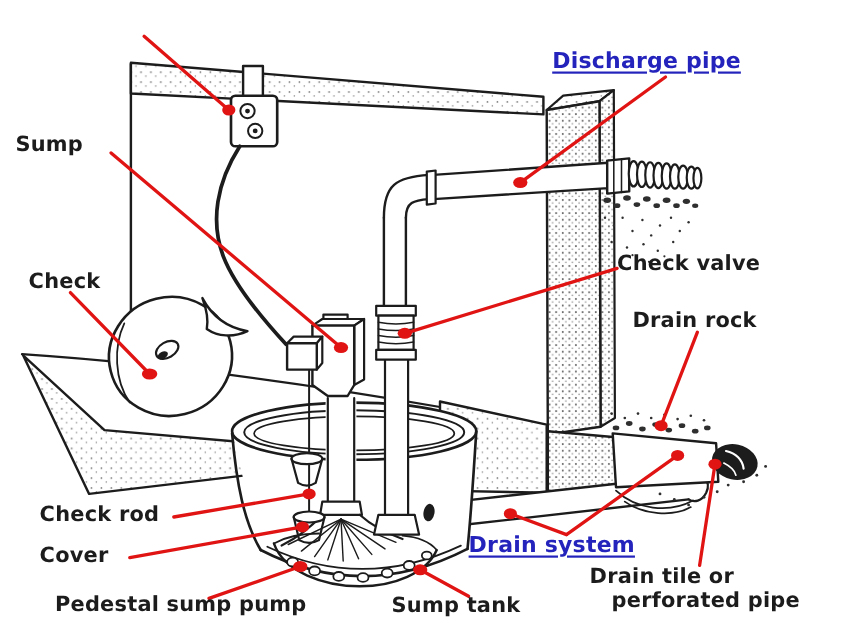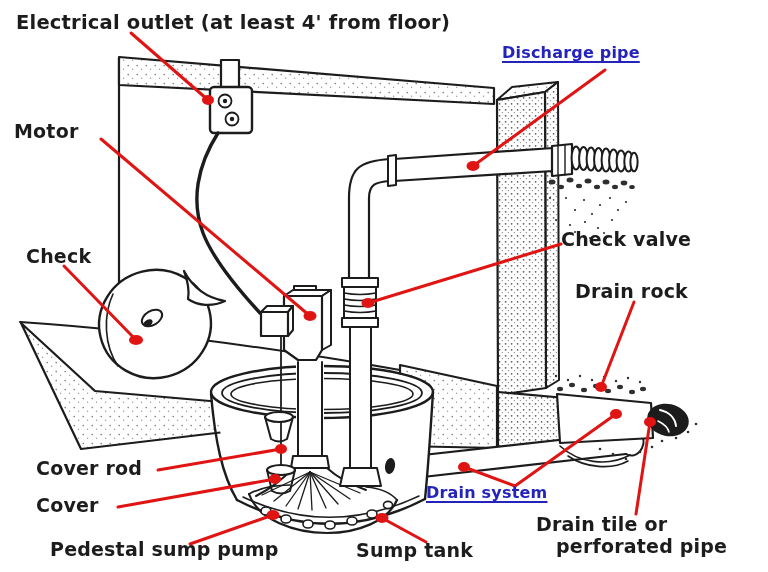--- a/index.html
+++ b/index.html
@@ -6,21 +6,21 @@
   .stage{
     position:relative;width:768px;height:572px;background:#ffffff;overflow:hidden;
     font-family:"DejaVu Sans","Liberation Sans",sans-serif;
   }
   .stage svg{position:absolute;left:0;top:0;}
   .lbl{
     position:absolute;font-weight:700;font-size:19px;line-height:1.12;
     color:var(--ink,#1c1c1c);white-space:nowrap;letter-spacing:.2px;
   }
   .link{
-    position:absolute;font-weight:700;font-size:16px;line-height:1.1;
+    position:absolute;font-weight:700;font-size:20px;line-height:1.1;
     color:var(--link-blue,#2424bd);white-space:nowrap;letter-spacing:.2px;
     text-decoration:underline;text-decoration-thickness:2px;text-underline-offset:3px;
     cursor:pointer;
   }
   .ink{stroke:var(--ink,#1c1c1c);}
   .leader{stroke:var(--leader-red,#e11414);stroke-width:3;fill:none;stroke-linecap:round;}
   .dot{fill:var(--leader-red,#e11414);stroke:none;}
   svg *{stroke-linejoin:round;stroke-linecap:round;}
 </style>
 </head>
@@ -276,27 +276,26 @@
       <ellipse class="dot" cx="281" cy="449" rx="6" ry="5"></ellipse>
       <ellipse class="dot" cx="275" cy="479" rx="6" ry="5"></ellipse>
       <ellipse class="dot" cx="273" cy="515" rx="6.5" ry="5"></ellipse>
       <ellipse class="dot" cx="382" cy="518" rx="6.5" ry="5"></ellipse>
       <ellipse class="dot" cx="464" cy="467" rx="6" ry="5"></ellipse>
       <ellipse class="dot" cx="616" cy="414" rx="6" ry="5"></ellipse>
       <ellipse class="dot" cx="650" cy="422" rx="6" ry="5"></ellipse>
     </g>
   </svg>
 
-  <div class="lbl" style="left:16px;top:12px;font-size:19.5px">Electrical outlet (at least 4' from floor)</div>
   <a class="link" style="left:502px;top:44px">Discharge pipe</a>
-  <div class="lbl" style="left:14px;top:121px">Motor</div>
+  <div class="lbl" style="left:14px;top:121px">Sump</div>
   <div class="lbl" style="left:26px;top:246px">Check</div>
   <div class="lbl" style="left:575px;top:281px">Drain rock</div>
   <div class="lbl" style="left:561px;top:229px">Check valve</div>
-  <div class="lbl" style="left:36px;top:458px">Cover rod</div>
+  <div class="lbl" style="left:36px;top:458px">Check rod</div>
   <div class="lbl" style="left:36px;top:495px">Cover</div>
   <div class="lbl" style="left:50px;top:539px">Pedestal sump pump</div>
   <div class="lbl" style="left:356px;top:540px">Sump tank</div>
   <a class="link" style="left:426px;top:484px">Drain system</a>
   <div class="lbl" style="left:536px;top:514px">Drain tile or</div>
   <div class="lbl" style="left:556px;top:536px">perforated pipe</div>
 
 </div>
 
 </body></html>

